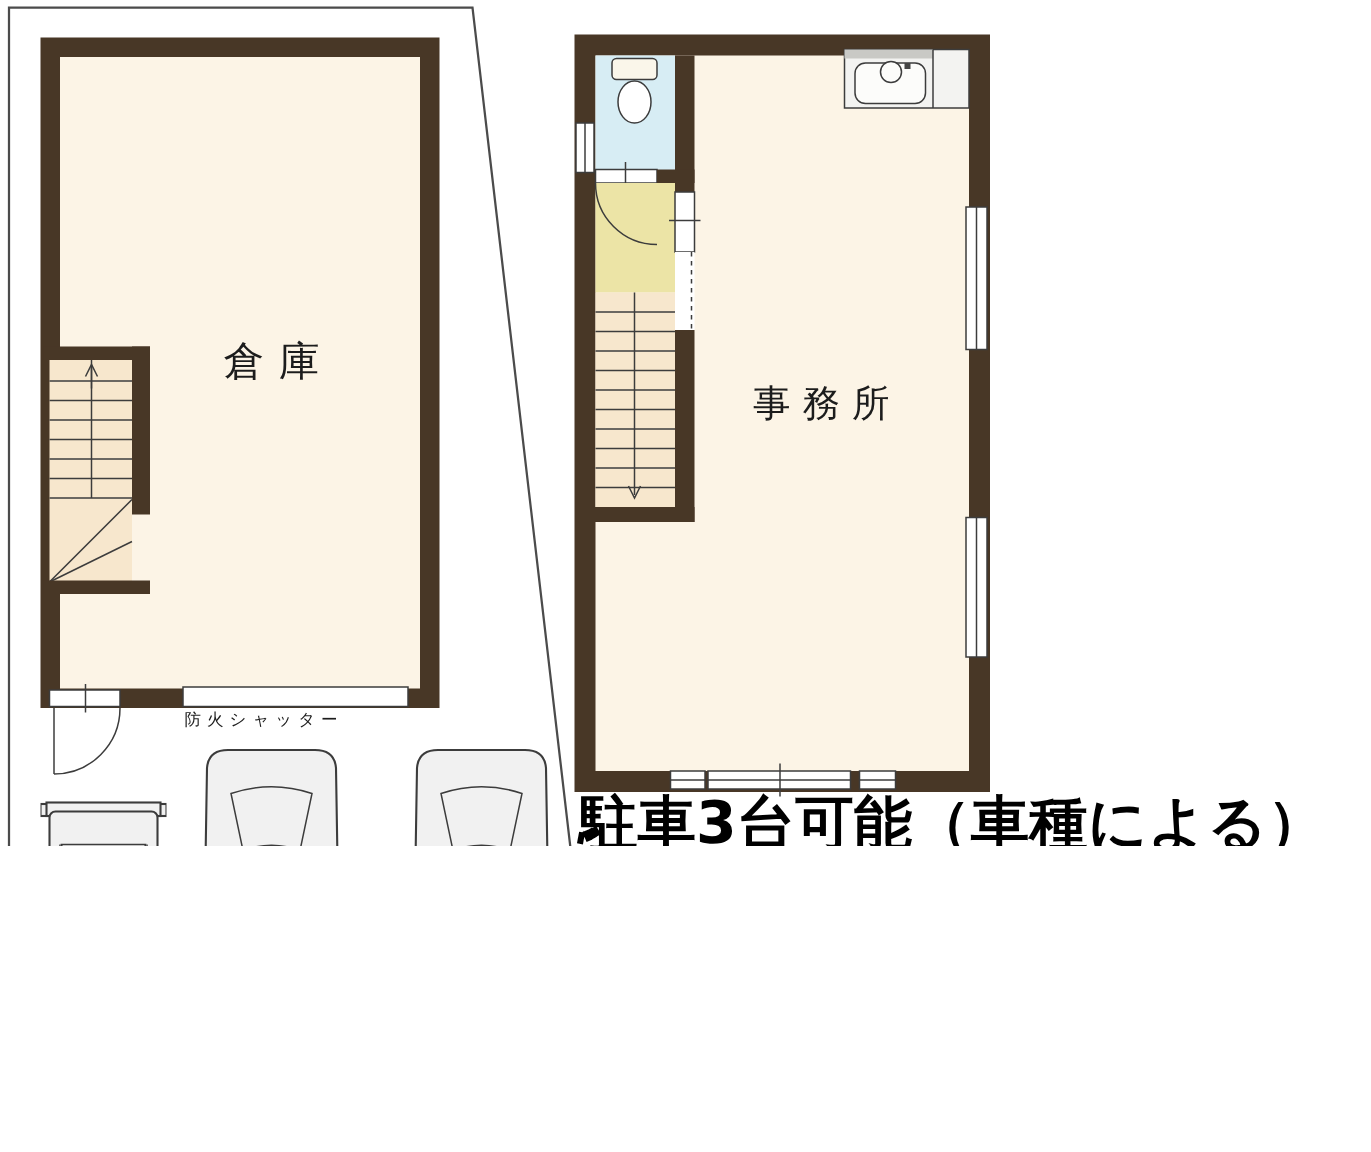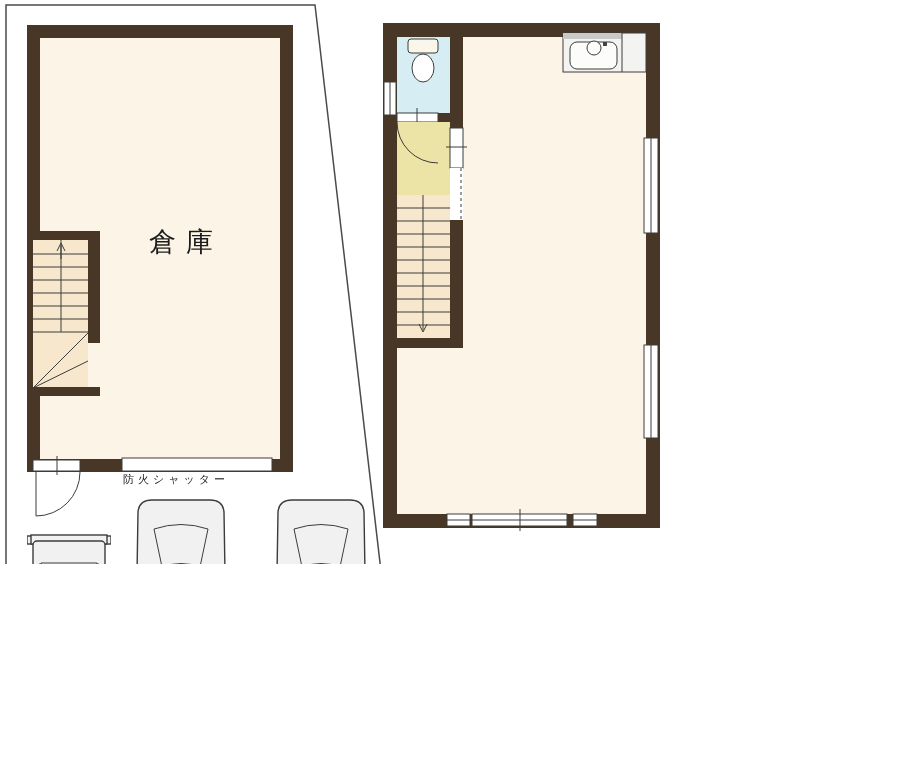--- a/index.html
+++ b/index.html
@@ -174,14 +174,16 @@
     </g>
 
     <g>
       <use href="#van" x="27" y="533" width="84" height="198"></use>
       <use href="#sedan" x="124" y="497" width="114" height="258"></use>
       <use href="#sedan" x="264" y="497" width="114" height="258"></use>
     </g>
   </svg>
 
   <div class="label" style="left:149px;top:226px;font-size:27px;letter-spacing:10px;">倉庫</div>
+  <div class="label" style="left:502px;top:255px;font-size:25px;letter-spacing:8px;">事務所</div>
   <div class="label" style="left:123px;top:474px;font-size:11px;letter-spacing:4px;">防火シャッター</div>
+  <div class="label parking" style="left:386px;top:528px;">駐車3台可能（車種による）</div>
 </div>
 
 </body></html>

